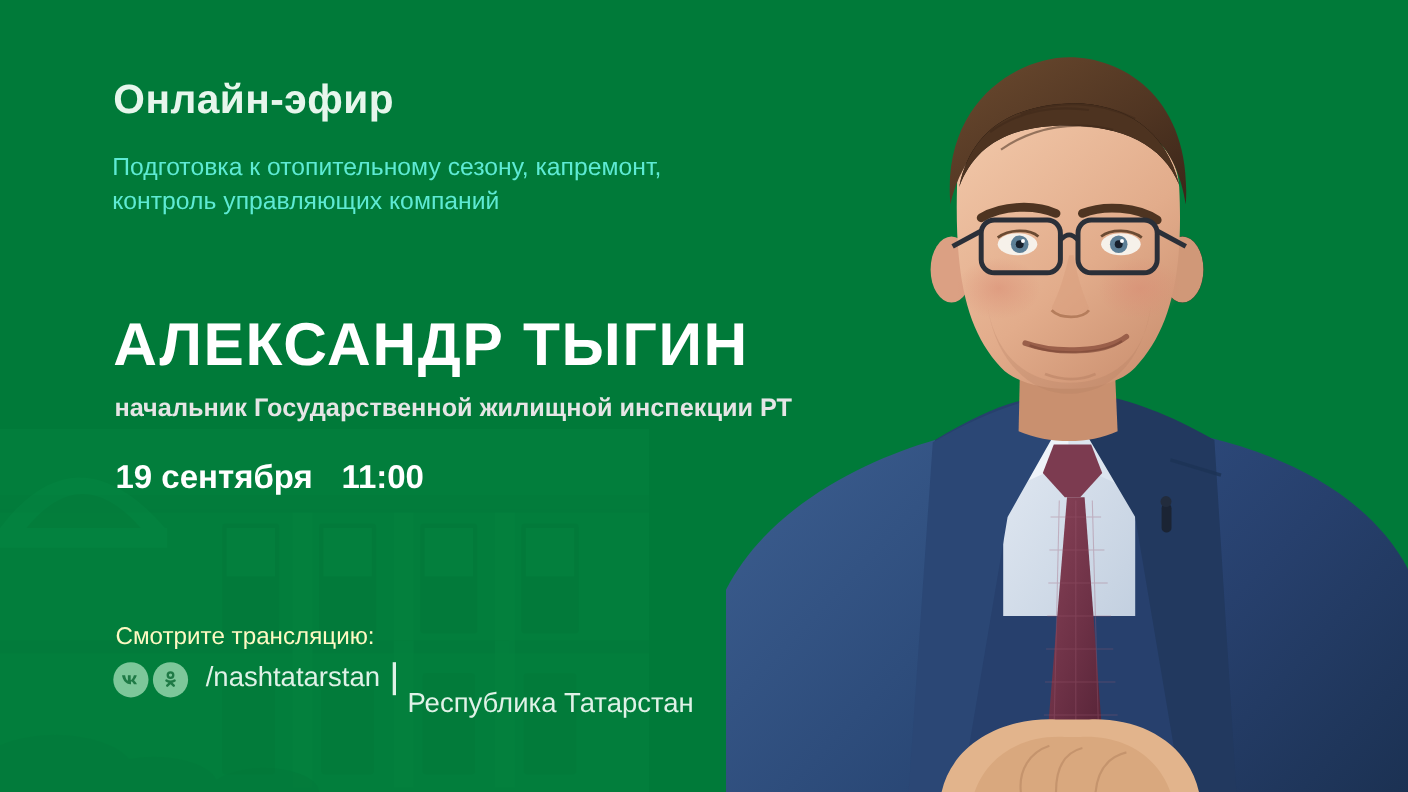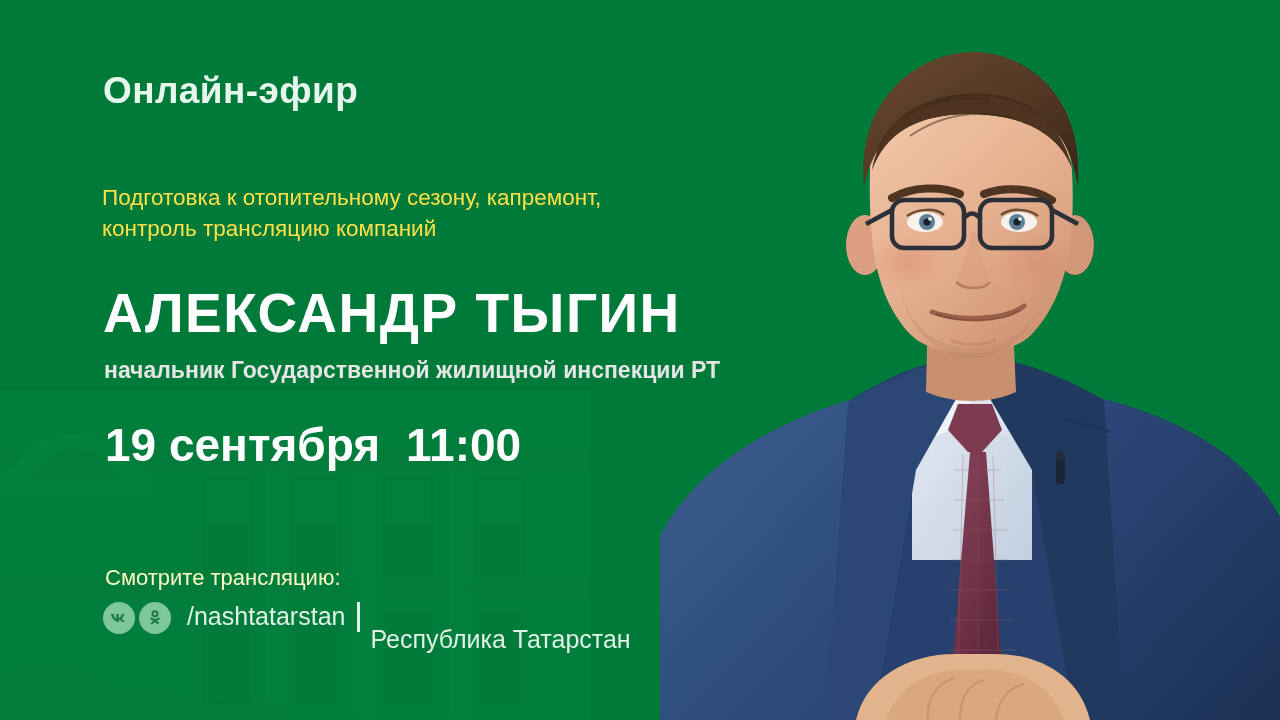--- a/index.html
+++ b/index.html
@@ -46,40 +46,39 @@
     position:absolute; top:70px; left:0;
     font-size:37px; font-weight:bold;
     letter-spacing:.4px;
     color:#e6f6ec;
     white-space:nowrap;
   }
   .subtitle {
     position:absolute; top:136px; left:-1px;
     font-size:22.5px; font-weight:400;
     line-height:31px;
-    color:#fde047;
+    color:#5eead4;
     width:720px;
-    margin-top:46px;
   }
   .name {
     position:absolute; top:281px; left:0;
     font-size:55px; font-weight:bold;
     letter-spacing:1.5px;
     color:#ffffff;
     white-space:nowrap;
   }
   .role {
     position:absolute; top:357px; left:1px;
     font-size:23px; font-weight:700;
     color:#e5e5e5;
     white-space:nowrap;
   }
   .when {
     position:absolute; top:418px; left:2px;
-    font-size:46px; font-weight:bold;
+    font-size:30px; font-weight:bold;
     color:#ffffff;
     white-space:nowrap;
   }
   .when .time { margin-left:26px; }
 
   .watch-label {
     position:absolute; top:565px; left:2px;
     font-size:22px; font-weight:400;
     color:#fef9c3;
     white-space:nowrap;
@@ -325,21 +324,21 @@
       </g>
     </svg>
   </div>
 
   <div class="content">
 
     <div class="kicker">Онлайн-эфир</div>
 
     <div class="subtitle">
       <div>Подготовка к отопительному сезону, капремонт,</div>
-      <div>контроль трансляцию компаний</div>
+      <div>контроль управляющих компаний</div>
     </div>
 
     <div class="name">АЛЕКСАНДР ТЫГИН</div>
 
     <div class="role">начальник Государственной жилищной инспекции РТ</div>
 
     <div class="when">
       <span>19 сентября</span><span class="time">11:00</span>
     </div>
 

